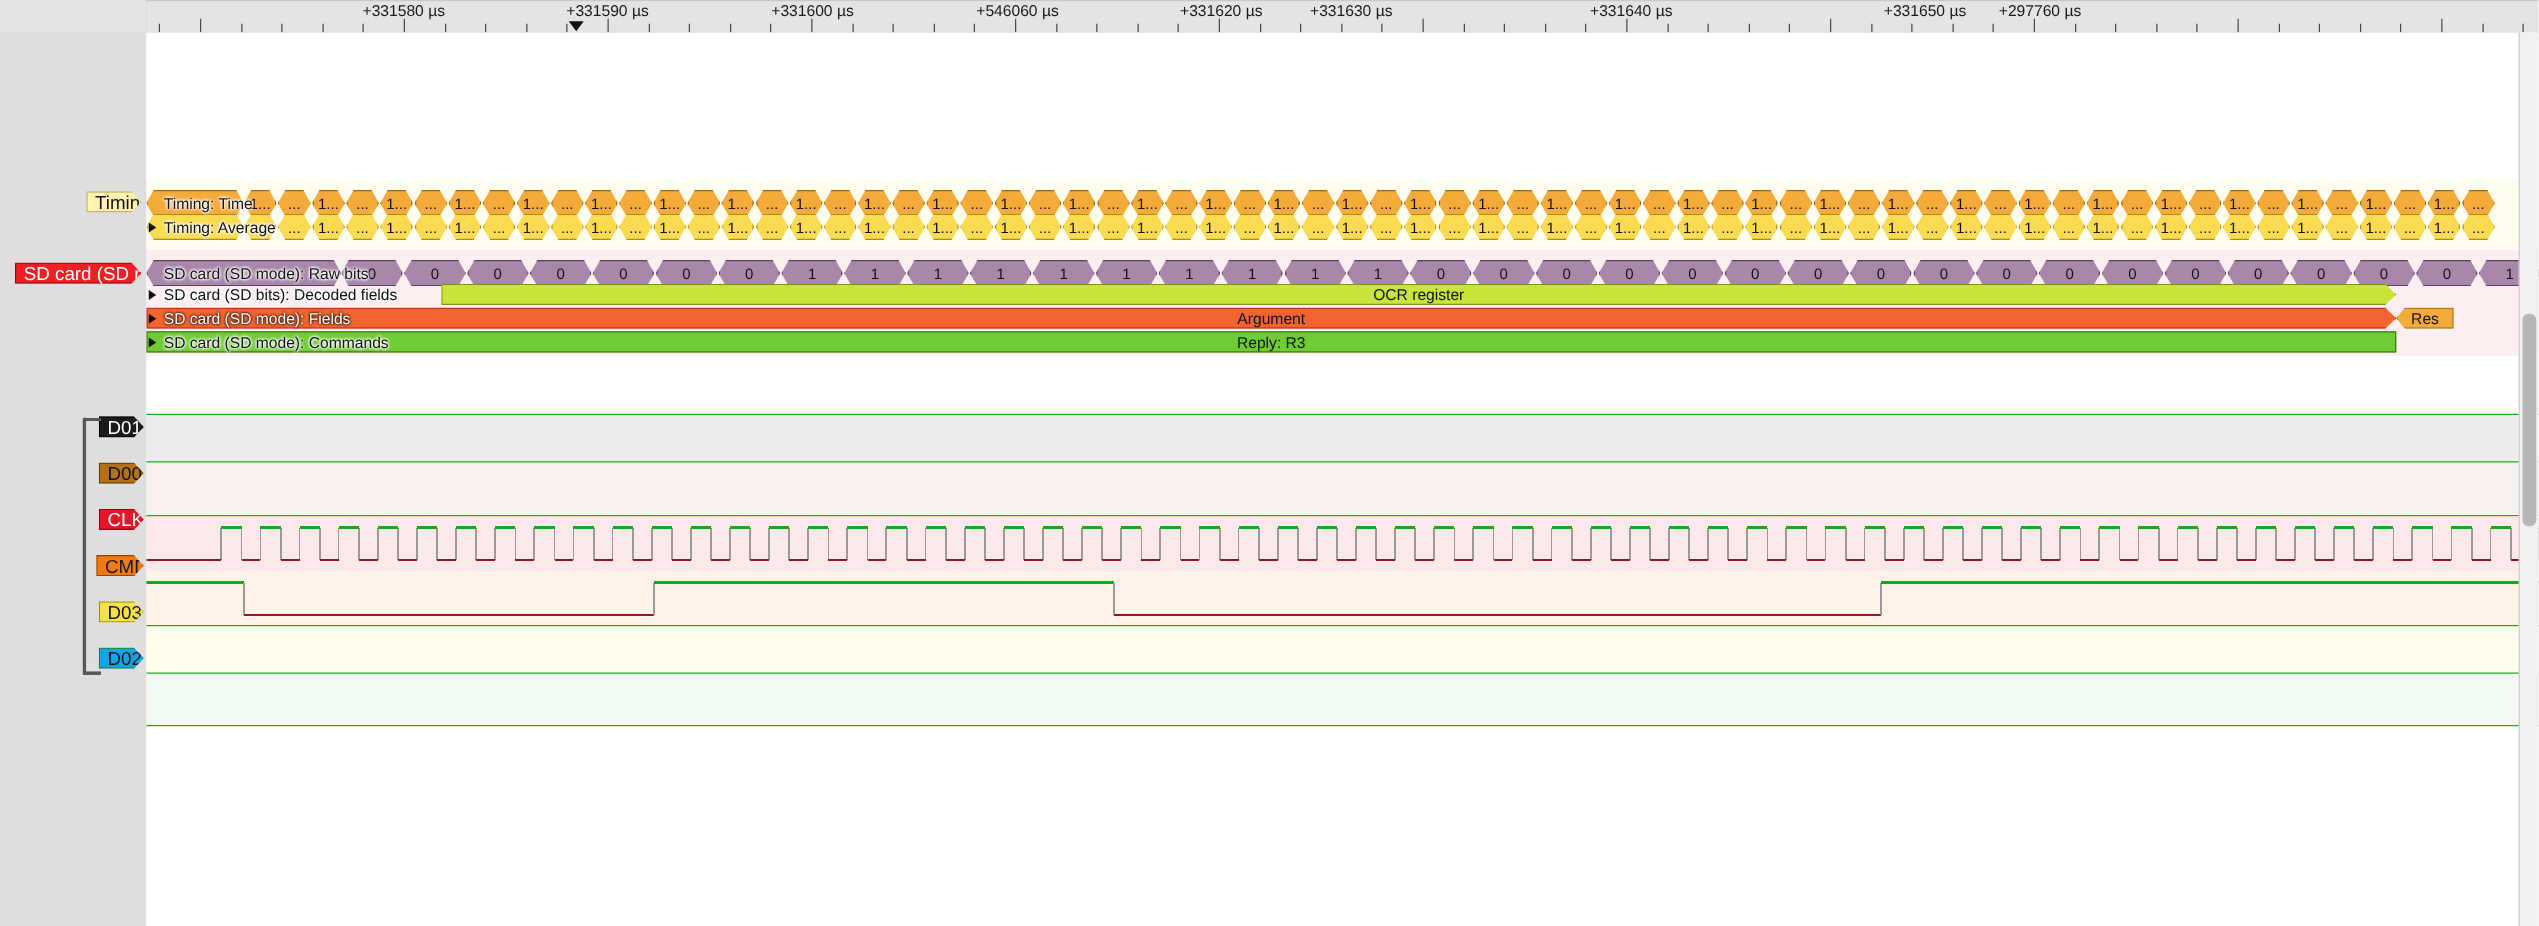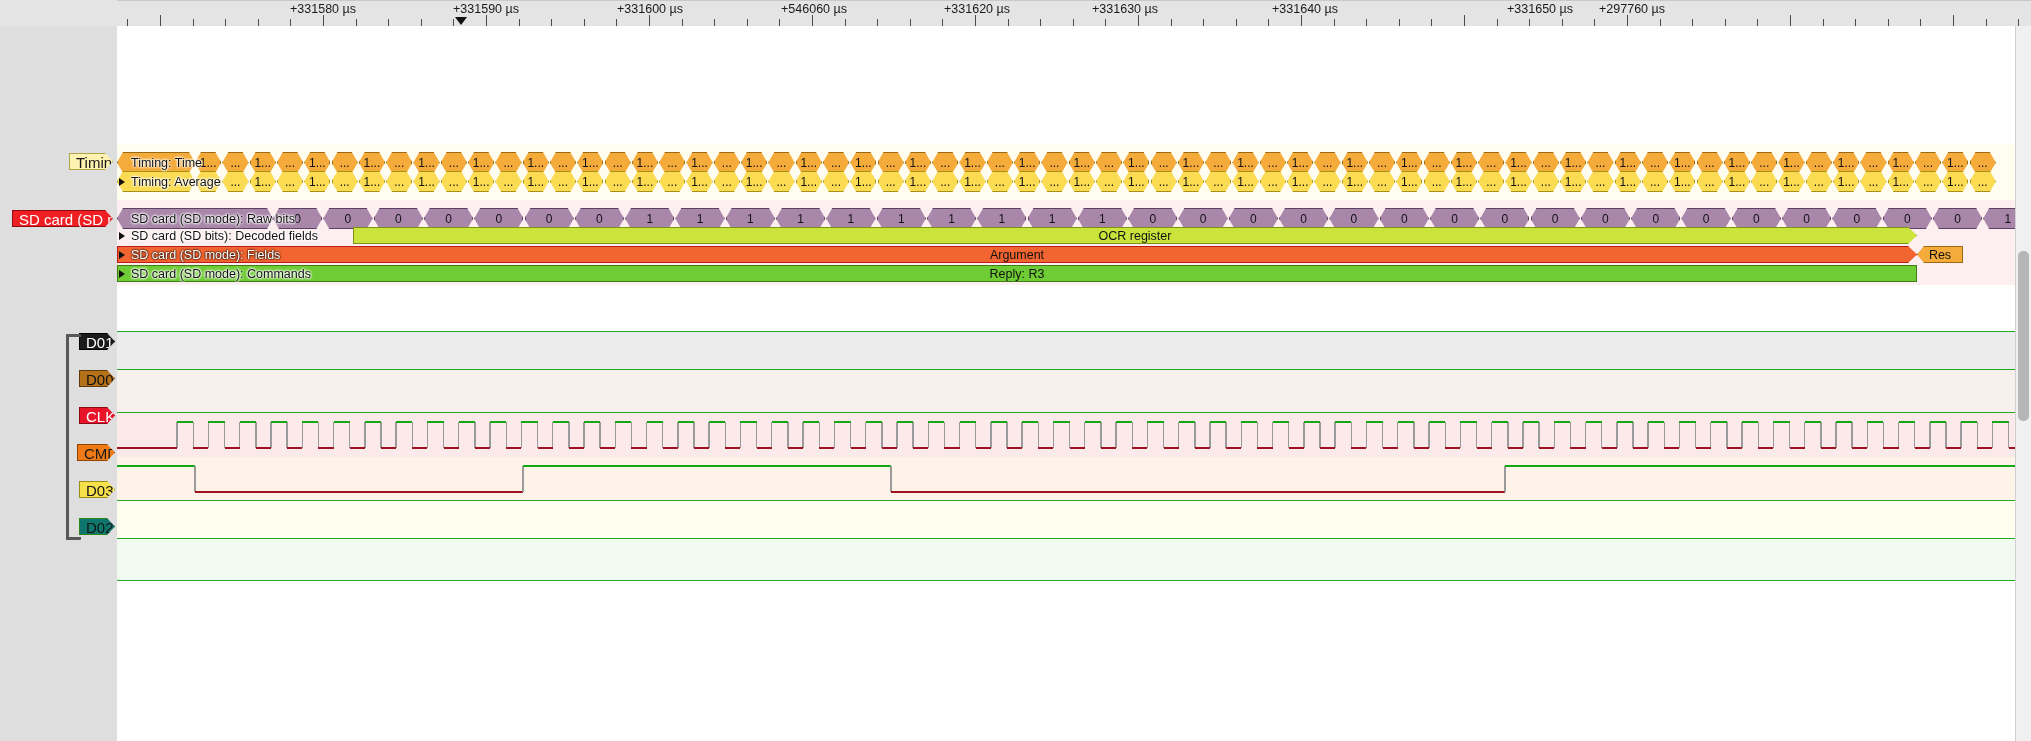--- a/index.html
+++ b/index.html
@@ -69,21 +69,21 @@
     clip-path:polygon(0 0, calc(100% - 8px) 0, 100% 50%, calc(100% - 8px) 100%, 0 100%);
     font-weight:400;
   }
   .tag.timing{background:#fdf2b0;border-color:#b1a54a;color:#161616;}
   .tag.sdcard{background:#ef1f24;border-color:#8d0c10;color:#ffffff;}
   .tag.d01{background:#1b1b1b;border-color:#000;color:#ffffff;}
   .tag.d00{background:#b5701a;border-color:#5e3a08;color:#111;}
   .tag.clk{background:#e8142a;border-color:#8a0a16;color:#ffffff;}
   .tag.cmd{background:#f07a16;border-color:#8d4506;color:#1a1a1a;}
   .tag.d03{background:#f6e14b;border-color:#9b8c16;color:#141414;}
-  .tag.d02{background:#0f766e;border-color:#2b8418;color:#141414;}
+  .tag.d02{background:#0ea5e9;border-color:#2b8418;color:#141414;}
 
   
   .bracket{position:absolute;border:3px solid #585858;border-right:none;border-radius:1px;}
 
   
   .lane{position:absolute;left:0;width:1914px;overflow:hidden;}
 
   .lane-title{
     position:absolute;left:4px;top:0;height:100%;
     display:flex;align-items:center;
@@ -209,21 +209,21 @@
         <div class="rtick major" style="left: 1836px;"></div>
         <div class="rtick minor" style="left: 1869px;"></div>
         <div class="rtick minor" style="left: 1901px;"></div>
       </div>
     <div id="ruler-labels">
         <div class="rlabel" style="left: 206px;">+331580 µs</div>
         <div class="rlabel" style="left: 369px;">+331590 µs</div>
         <div class="rlabel" style="left: 533px;">+331600 µs</div>
         <div class="rlabel" style="left: 697px;">+546060 µs</div>
         <div class="rlabel" style="left: 860px;">+331620 µs</div>
-        <div class="rlabel" style="left: 1008px;">+331630 µs</div>
+        <div class="rlabel" style="left: 964px;">+331630 µs</div>
         <div class="rlabel" style="left: 1188px;">+331640 µs</div>
         <div class="rlabel" style="left: 1423px;">+331650 µs</div>
         <div class="rlabel" style="left: 1515px;">+297760 µs</div>
       </div>
     <div class="play-marker" id="play-marker" style="left: 344px;"></div>
   </div>
 
   <div class="canvas">
 
     <div class="band bg-blank" style="top:0;height:118px;"></div>

